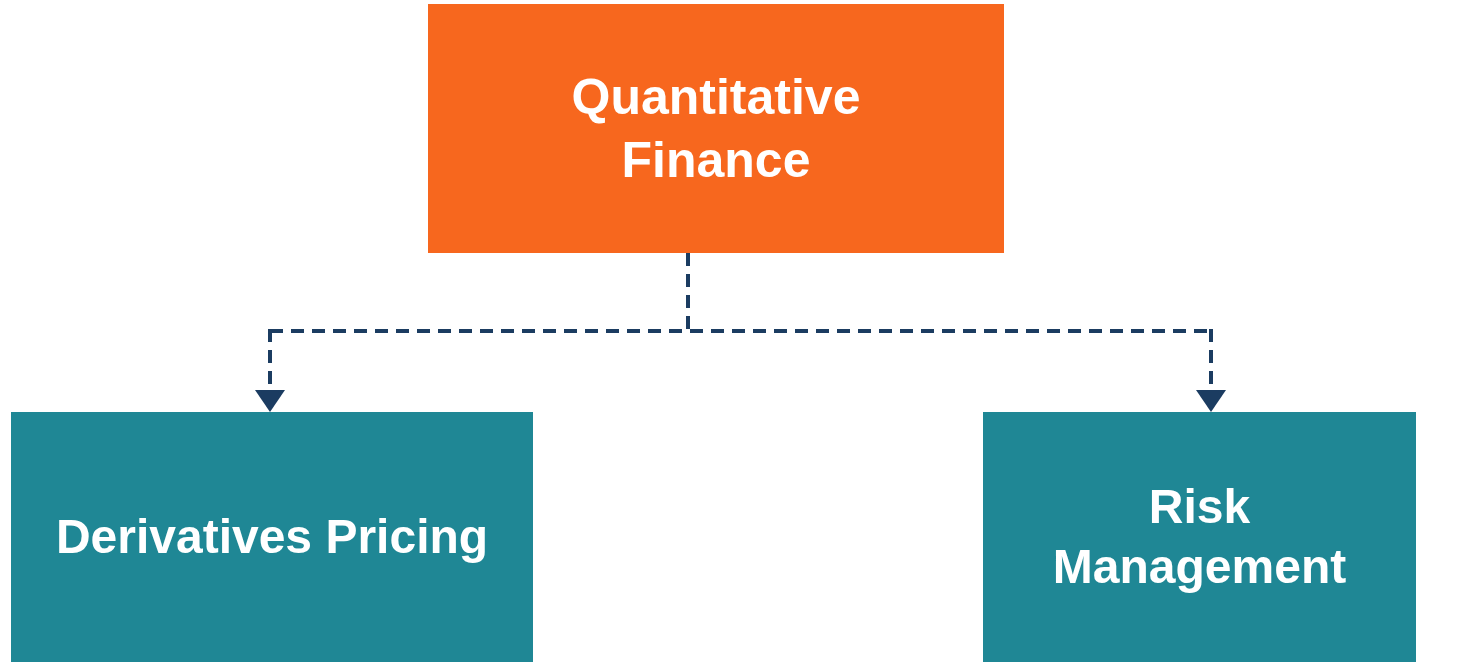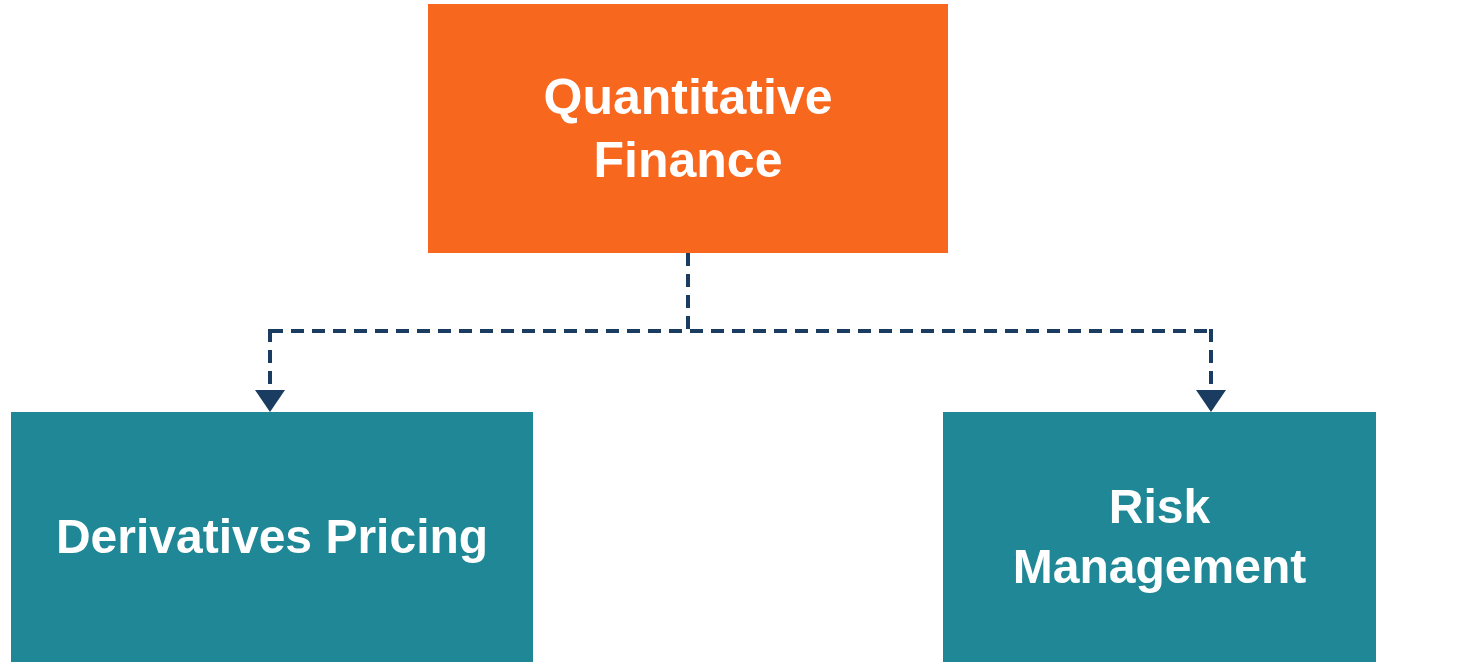--- a/index.html
+++ b/index.html
@@ -44,39 +44,39 @@
     align-items: center;
     justify-content: center;
     text-align: center;
     color: var(--text);
     font-weight: 700;
     line-height: 1.25;
   }
   .node-root {
     left: 428px;
     top: 4px;
-    width: 520px;
+    width: 576px;
     height: 249px;
     background: var(--root-fill);
     font-size: 50px;
     padding: 0 52px;
   }
   .node-child {
     top: 412px;
     height: 250px;
     background: var(--child-fill);
     font-size: 48px;
     padding: 14px 20px;
   }
   .node-child-left {
     left: 11px;
     width: 522px;
   }
   .node-child-right {
-    left: 943px;
+    left: 983px;
     width: 433px;
   }
 </style>
 </head>
 <body>
 
 <div class="canvas">
 
   <svg class="connectors" viewBox="0 0 1478 667" xmlns="http://www.w3.org/2000/svg" aria-hidden="true">
     <path class="dash" d="M688 253 V331"></path>

